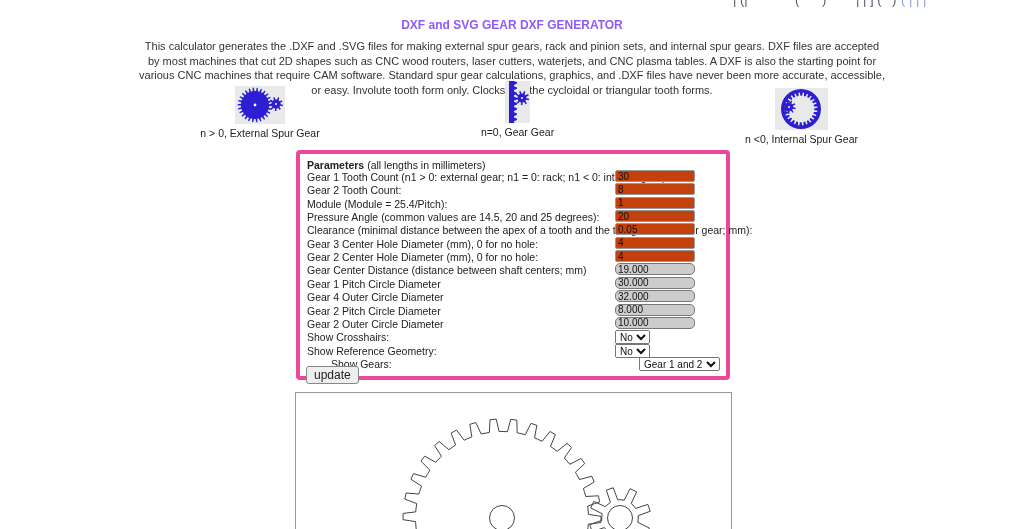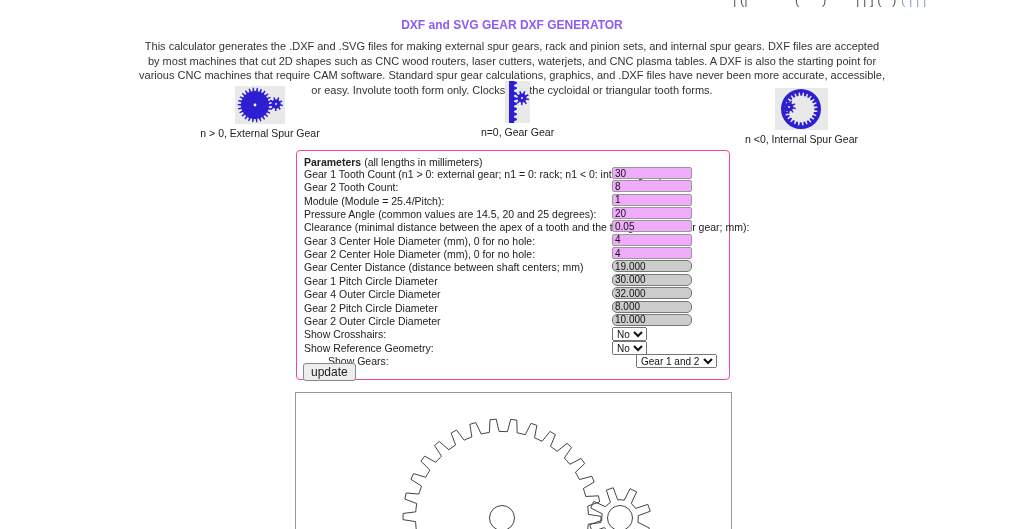--- a/index.html
+++ b/index.html
@@ -23,30 +23,30 @@
 
   .fig { position:absolute; }
   .fig .thumb { display:block; background:#e9e9e9; }
   .fig .cap {
     position:absolute; left:50%; transform:translateX(-50%);
     white-space:nowrap; font-size:10.5px; color:#222;
   }
 
   .params-box {
     position:absolute; left:296px; top:150px; width:434px; height:230px;
-    border:1px solid #ec4899; border-radius:4px; background:#fff;
+    border:4px solid #ec4899; border-radius:4px; background:#fff;
   }
   .legend { position:absolute; left:7px; top:5px; font-size:10.5px; color:#222; }
   .legend b { font-weight:bold; }
   .prow { position:absolute; left:0; width:100%; height:13px; }
   .prow .plabel { position:absolute; left:7px; top:1px; font-size:10.5px; color:#222; white-space:nowrap; }
   .prow input[type="text"] {
     position:absolute; left:315px; top:0; width:80px; height:12px;
     font-family:"Liberation Sans", sans-serif; font-size:10px; color:#111;
-    border:1px solid #999; border-radius:2px; padding:0 2px; background:#f0abfc;
+    border:1px solid #999; border-radius:2px; padding:0 2px; background:#c2410c;
   }
   .prow input.ro {
     background:#cccccc; border:1px solid #777; border-radius:5px;
   }
   .prow select {
     position:absolute; left:315px; top:0; height:14px;
     font-family:"Liberation Sans", sans-serif; font-size:10px; color:#111;
   }
   .update-btn {
     position:absolute; left:6px; top:212px;

